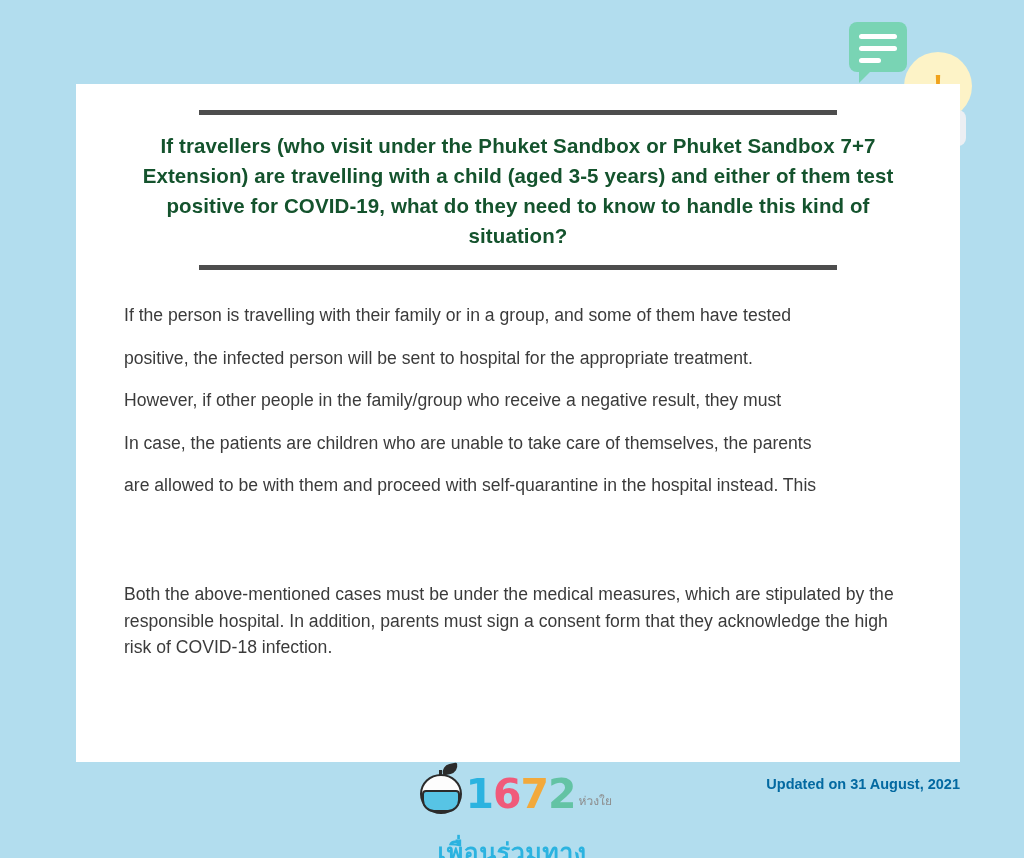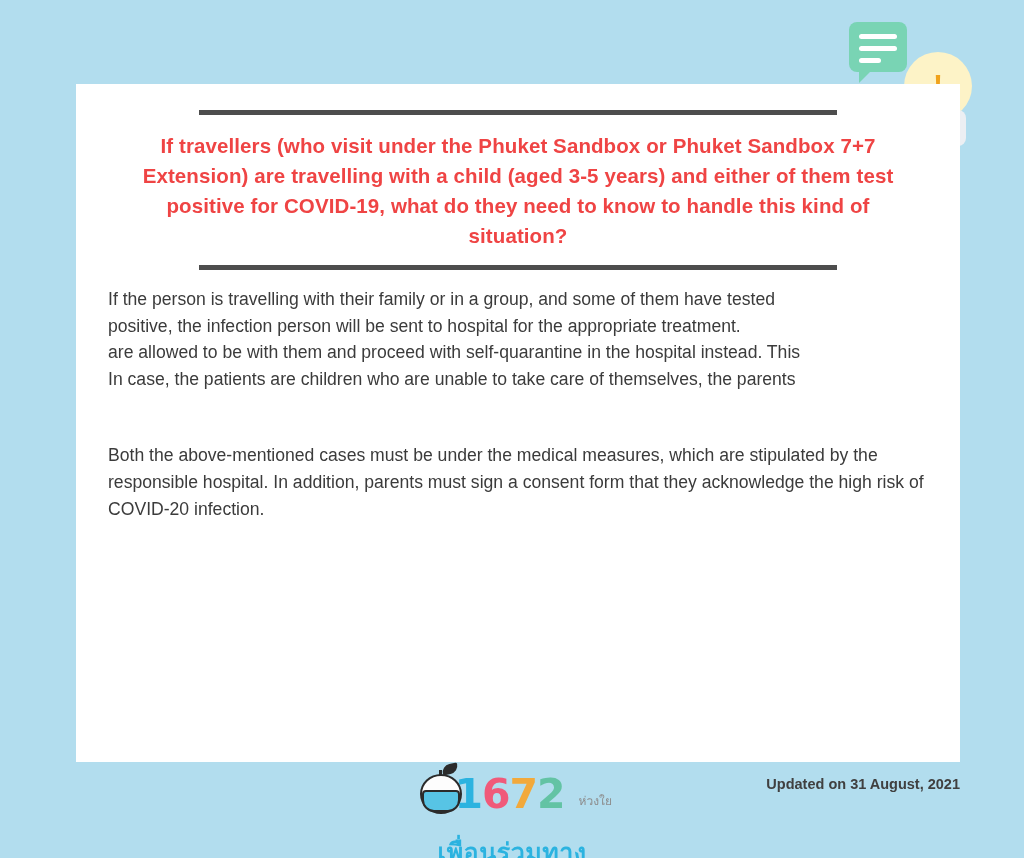--- a/index.html
+++ b/index.html
@@ -142,37 +142,37 @@
   .rule-top {
     width: 638px;
     margin-top: 26px;
   }
   .rule-bottom {
     width: 638px;
     margin-top: 14px;
   }
 
   .headline {
-    color: #ef4444;
+    color: #14532d;
     font-size: 20.5px;
     font-weight: bold;
     line-height: 30px;
     text-align: center;
     padding: 16px 58px 0 58px;
     letter-spacing: 0.1px;
   }
 
   .body-area {
     padding: 16px 32px 0 32px;
     color: #3b3b3b;
     font-size: 17.6px;
     line-height: 26.6px;
   }
   .body-area p {
-    margin: 0;
+    margin: 16px;
   }
   .para-gap {
     height: 20px;
   }
   .para-gap-lg {
     height: 30px;
   }
 
   
   .footer {
@@ -247,36 +247,36 @@
     line-height: 44px;
     font-family: "DejaVu Sans", sans-serif;
   }
   .n1 { color: #2bb3e0; }
   .n6 { color: #f05a7a; }
   .n7 { color: #f2a93b; }
   .n2 { color: #63c3a4; }
   .thai-small {
     font-size: 12px;
     color: #8d8d8d;
-    margin-left: 14px;
+    margin-left: 3px;
     align-self: flex-end;
     padding-bottom: 6px;
   }
   .thai-big {
     color: #2bb3e0;
     font-size: 25px;
     font-weight: bold;
     margin-top: 16px;
     letter-spacing: 0.5px;
   }
   .updated {
     position: absolute;
     right: 64px;
     top: 14px;
-    color: #404040;
+    color: #0369a1;
     font-size: 14.5px;
     font-weight: bold;
   }
 </style>
 </head>
 <body>
 
 <div class="deco-layer">
   <div class="bubble-yellow"></div>
   <div class="bubble-green">
@@ -296,30 +296,31 @@
   </div>
 </div>
 
 <div class="card">
   <div class="rule rule-top"></div>
   <div class="headline">If travellers (who visit under the Phuket Sandbox or Phuket Sandbox 7+7 Extension) are travelling with a child (aged 3-5 years) and either of them test positive for COVID-19, what do they need to know to handle this kind of situation?</div>
   <div class="rule rule-bottom"></div>
 
   <div class="body-area">
     <p>If the person is travelling with their family or in a group, and some of them have tested</p>
-    <p>positive, the infection person will be sent to hospital for the appropriate treatment.</p>
+    <p>positive, the infected person will be sent to hospital for the appropriate treatment.</p>
+    <p>However, if other people in the family/group who receive a negative result, they must</p>
+    <p>In case, the patients are children who are unable to take care of themselves, the parents</p>
     <p>are allowed to be with them and proceed with self-quarantine in the hospital instead. This</p>
-    <p>In case, the patients are children who are unable to take care of themselves, the parents</p>
 
     <div class="para-gap"></div>
 
 
     <div class="para-gap-lg"></div>
 
-    <p>Both the above-mentioned cases must be under the medical measures, which are stipulated by the responsible hospital. In addition, parents must sign a consent form that they acknowledge the high risk of COVID-20 infection.</p>
+    <p>Both the above-mentioned cases must be under the medical measures, which are stipulated by the responsible hospital. In addition, parents must sign a consent form that they acknowledge the high risk of COVID-18 infection.</p>
   </div>
 </div>
 
 <div class="footer">
   <div class="logo">
     <div class="logo-row">
       <div class="mascot">
         <span class="leaf"></span>
         <span class="stem"></span>
         <span class="head"></span>

